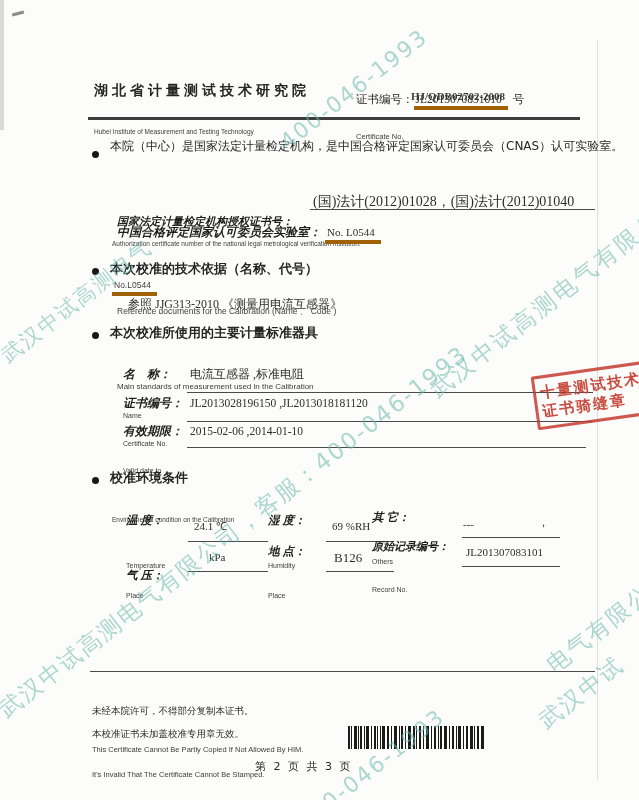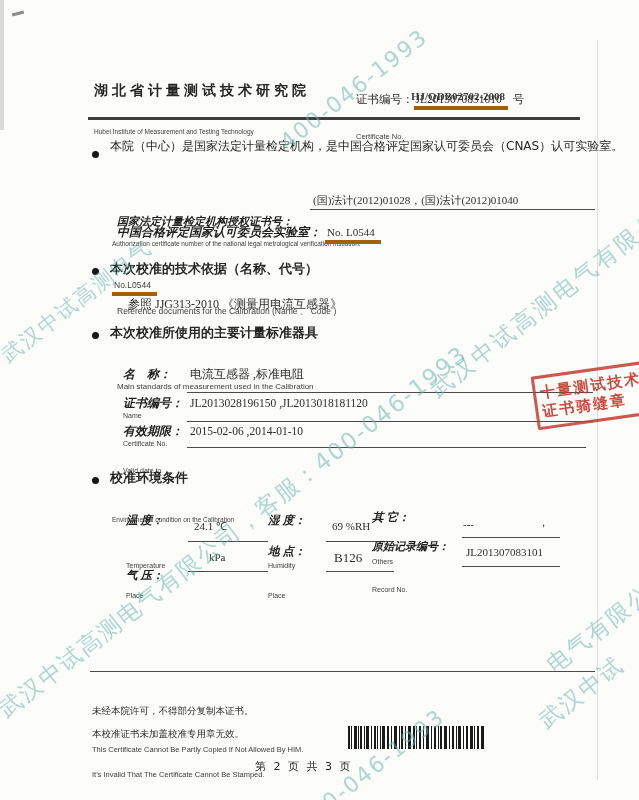--- a/index.html
+++ b/index.html
@@ -71,21 +71,21 @@
     <span class="cn" style="font-size:11.5px;">证书编号：</span><span class="val uline" style="font-size:11.5px;">JL2013070831010</span>
     <span class="cn" style="font-size:11.5px;">号</span>
   </div>
   <div class="abs en" style="left:356px;top:105px;font-size:7.5px;">Certificate No.</div>
   <div class="rule"></div>
 
   <div class="bullet" style="left:92px;top:151px;"></div>
   <div class="abs cn" style="left:110px;top:140px;font-size:12px;">本院（中心）是国家法定计量检定机构，是中国合格评定国家认可委员会（CNAS）认可实验室。</div>
 
   <div class="abs kai" style="left:117px;top:193px;font-size:11px;margin-top:22px;">国家法定计量检定机构授权证书号：</div>
-  <div class="abs val" style="left:313px;top:194px;font-size:11px;">(国)法计(2012)01028，(国)法计(2012)01040</div>
+  <div class="abs val" style="left:313px;top:194px;font-size:14px;">(国)法计(2012)01028，(国)法计(2012)01040</div>
   <div class="line" style="left:310px;top:209px;width:285px;"></div>
   <div class="abs en" style="left:112px;top:212px;font-size:6.5px;">Authorization certificate number of the national legal metrological verification instiution:</div>
 
   <div class="abs kai" style="left:117px;top:226px;font-size:12px;">中国合格评定国家认可委员会实验室：</div>
   <div class="abs val uline" style="left:325px;top:226px;font-size:11px;">No. L0544</div>
   <div class="abs en uline" style="left:112px;top:253px;font-size:8.5px;">No.L0544</div>
 
   <div class="bullet" style="left:92px;top:268px;"></div>
   <div class="abs cn b" style="left:110px;top:262px;font-size:13px;">本次校准的技术依据（名称、代号）</div>
   <div class="abs en" style="left:117px;top:279px;font-size:8.5px;">Reference documents for the Calibration (Name 、 Code )</div>

